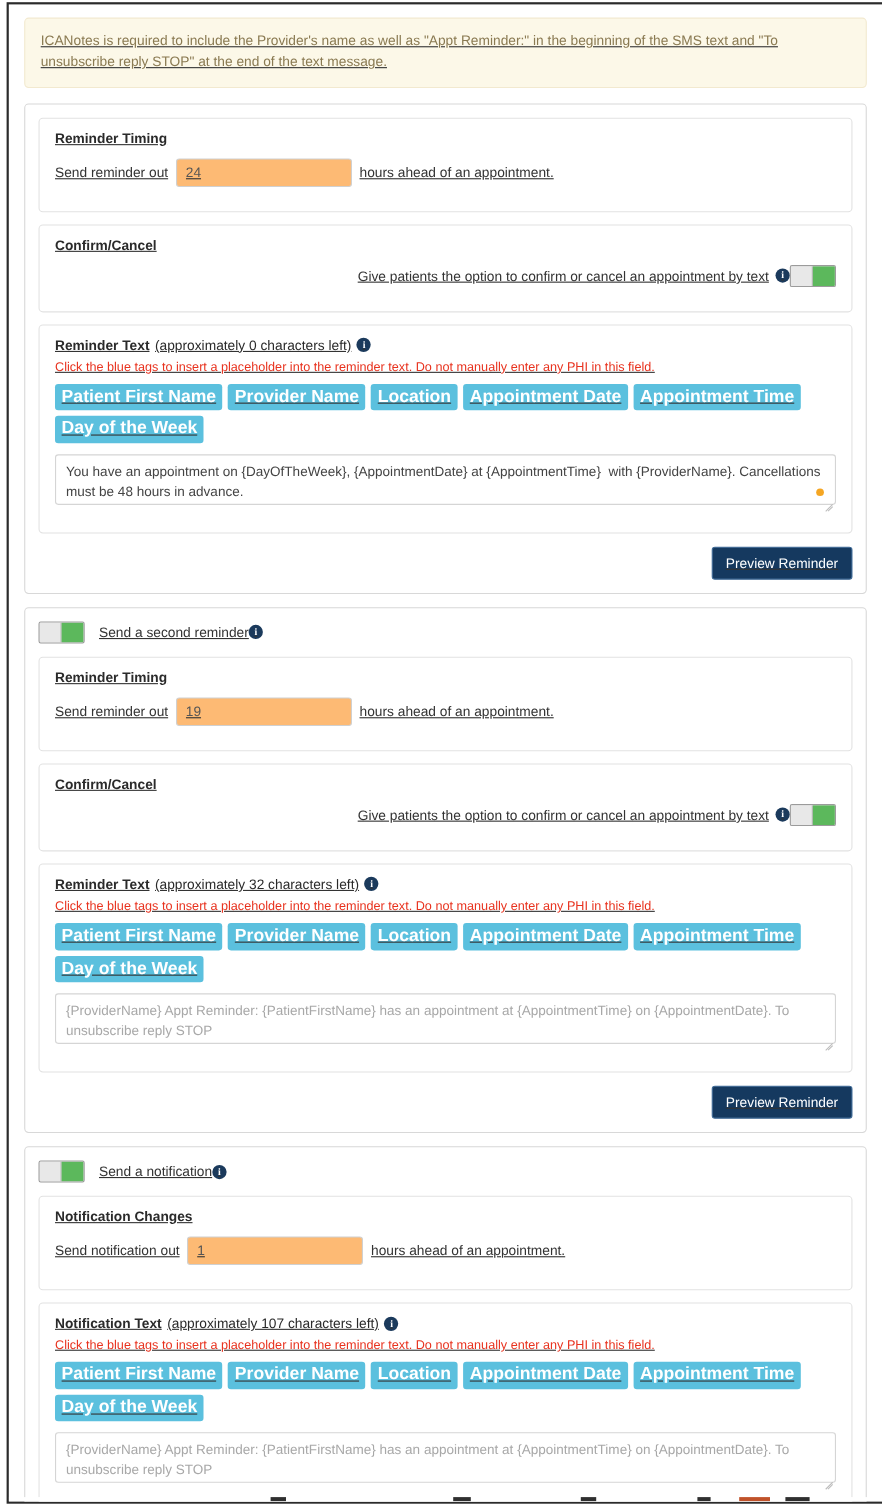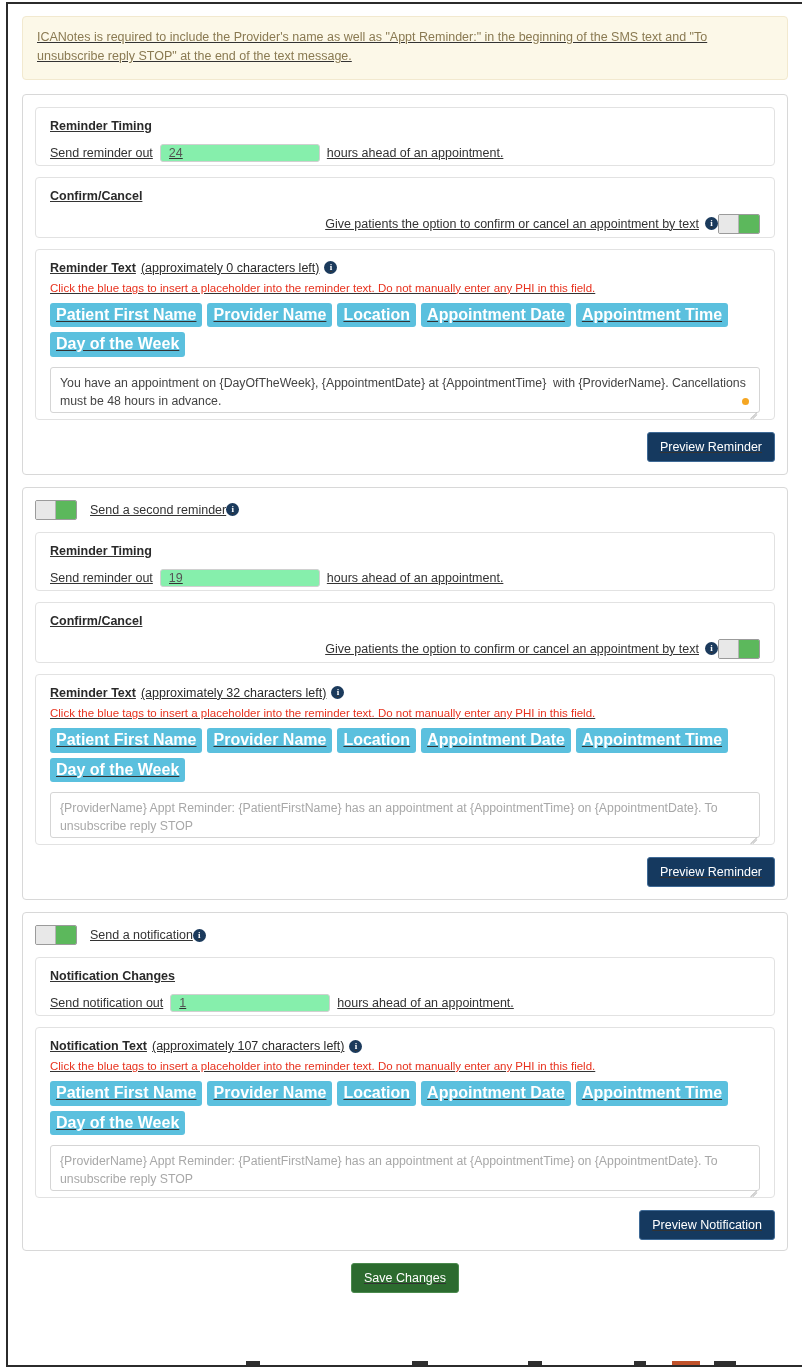--- a/index.html
+++ b/index.html
@@ -49,49 +49,49 @@
     padding: 12px 12px 12px 12px;
     margin-bottom: 12px;
   }
   .section-card.notif-card { padding-bottom: 10px; }
 
   
   .panel {
     border: 1px solid #e2e2e2;
     border-radius: 4px;
     background: #ffffff;
-    padding: 11px 14px 3px 14px;
+    padding: 11px 14px 22px 14px;
     margin-bottom: 11px;
   }
   .panel:last-child { margin-bottom: 0; }
 
   .panel-title {
     font-weight: bold;
     font-size: 12.5px;
     color: #2a2a2a;
     margin-bottom: 11px;
   }
 
   .row-inline {
     display: flex;
     align-items: center;
     gap: 0;
   }
   .row-inline .lbl { font-size: 12.5px; color: #333; }
   .num-input {
     width: 160px;
-    height: 18px;
+    height: 26px;
     border: 1px solid #d0d0d0;
     border-radius: 3px;
     margin: 0 7px;
     padding: 0 8px;
     font-family: "Liberation Sans", sans-serif;
     font-size: 12.5px;
     color: #555;
-    background: #86efac;
+    background: #fdba74;
     outline: none;
   }
 
   
   .cc-row {
     display: flex;
     align-items: center;
     justify-content: flex-end;
   }
   .cc-text { font-size: 12.5px; color: #333; display:flex; align-items:center; gap:6px;}

